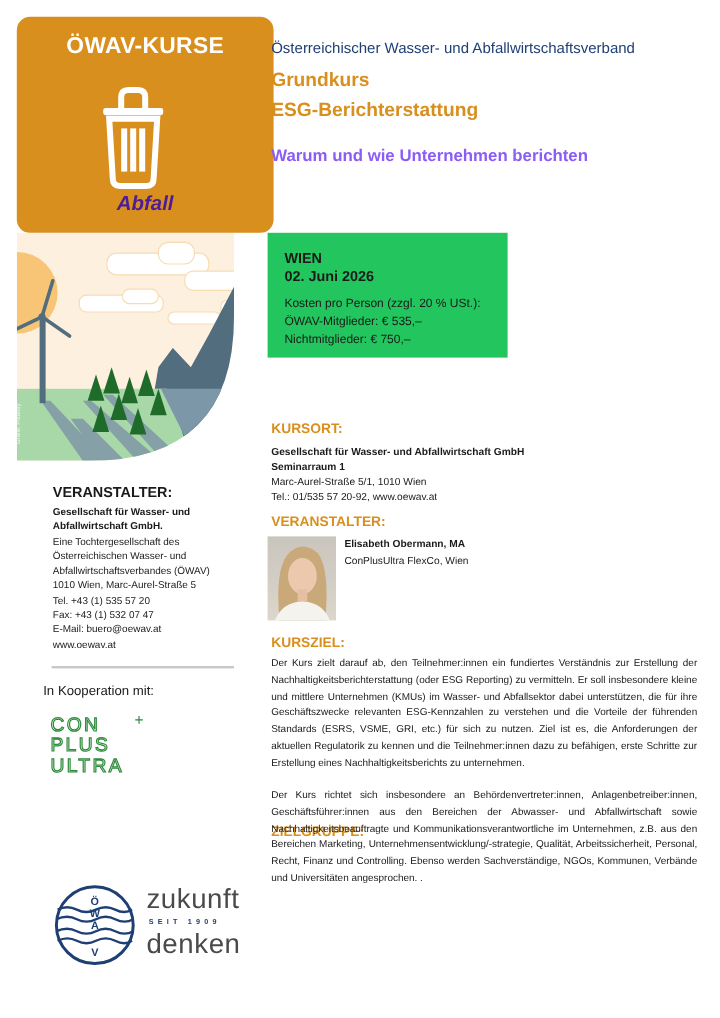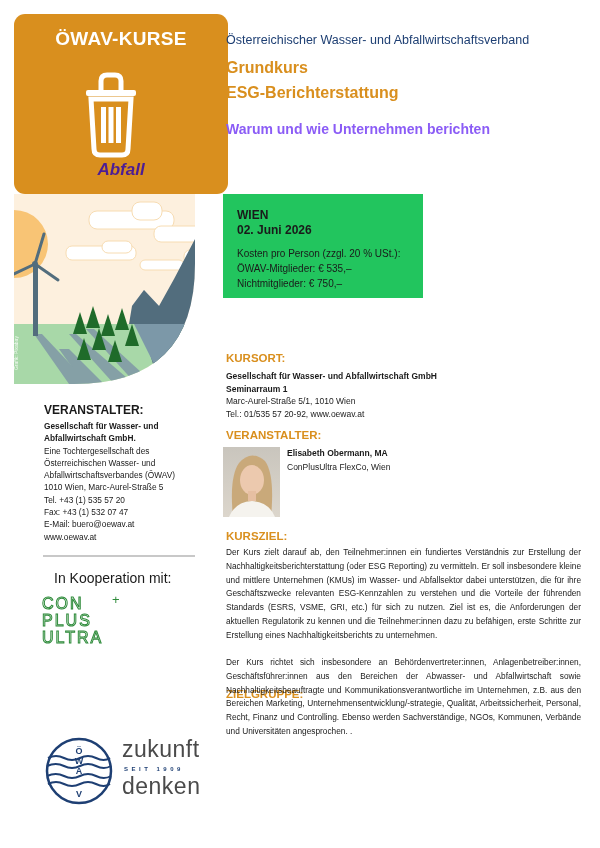--- a/index.html
+++ b/index.html
@@ -30,21 +30,21 @@
   .trainer-name { position:absolute; left:287px; top:448px; font-size:8.5px; font-weight:bold; }
   .trainer-company { position:absolute; left:287px; top:462px; font-size:8.5px;text-align:right; }
 
   .body-text { position:absolute; left:226px; width:355px; font-size:8.3px; line-height:13.8px; text-align:justify; }
 
   .organizer { position:absolute; left:44px; top:403px; width:170px; }
   .organizer .heading { font-size:12px; font-weight:bold; margin-bottom:3px; }
   .organizer .line { font-size:8.3px; line-height:12.3px; }
 
   .divider { position:absolute; left:43px; top:555px; width:152px; height:2px; background:#c8c8c8; }
-  .coop-label { position:absolute; left:54px; top:570px; font-size:14px; }
+  .coop-label { position:absolute; left:36px; top:570px; font-size:11px; }
   .cpu-logo { position:absolute; left:42px; top:594px; width:90px; height:52px; }
 
   .owav-logo { position:absolute; left:44px; top:736px; width:70px; height:70px; }
   .slogan-top { position:absolute; left:122px; top:736px; font-size:23px; color:#4a4a4a; letter-spacing:0.5px; }
   .slogan-mid { position:absolute; left:124px; top:766px; font-size:6px; color:#1e3f73; font-weight:bold; letter-spacing:3.5px; }
   .slogan-bottom { position:absolute; left:122px; top:773px; font-size:23px; color:#4a4a4a; letter-spacing:0.5px; }
 </style>
 </head>
 <body>
 

